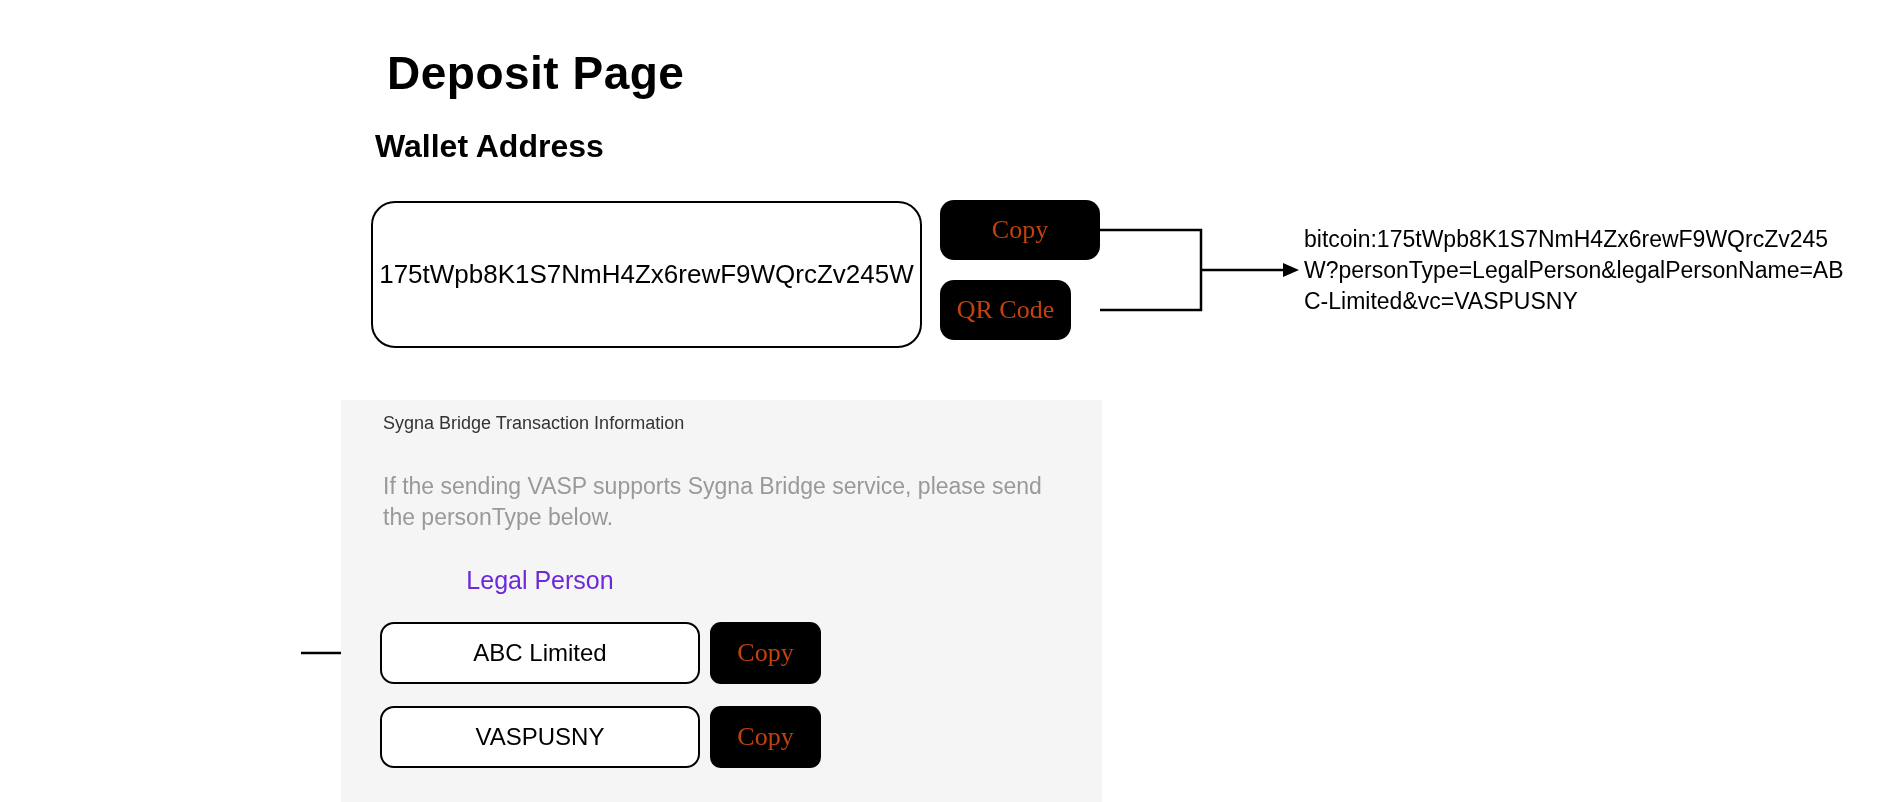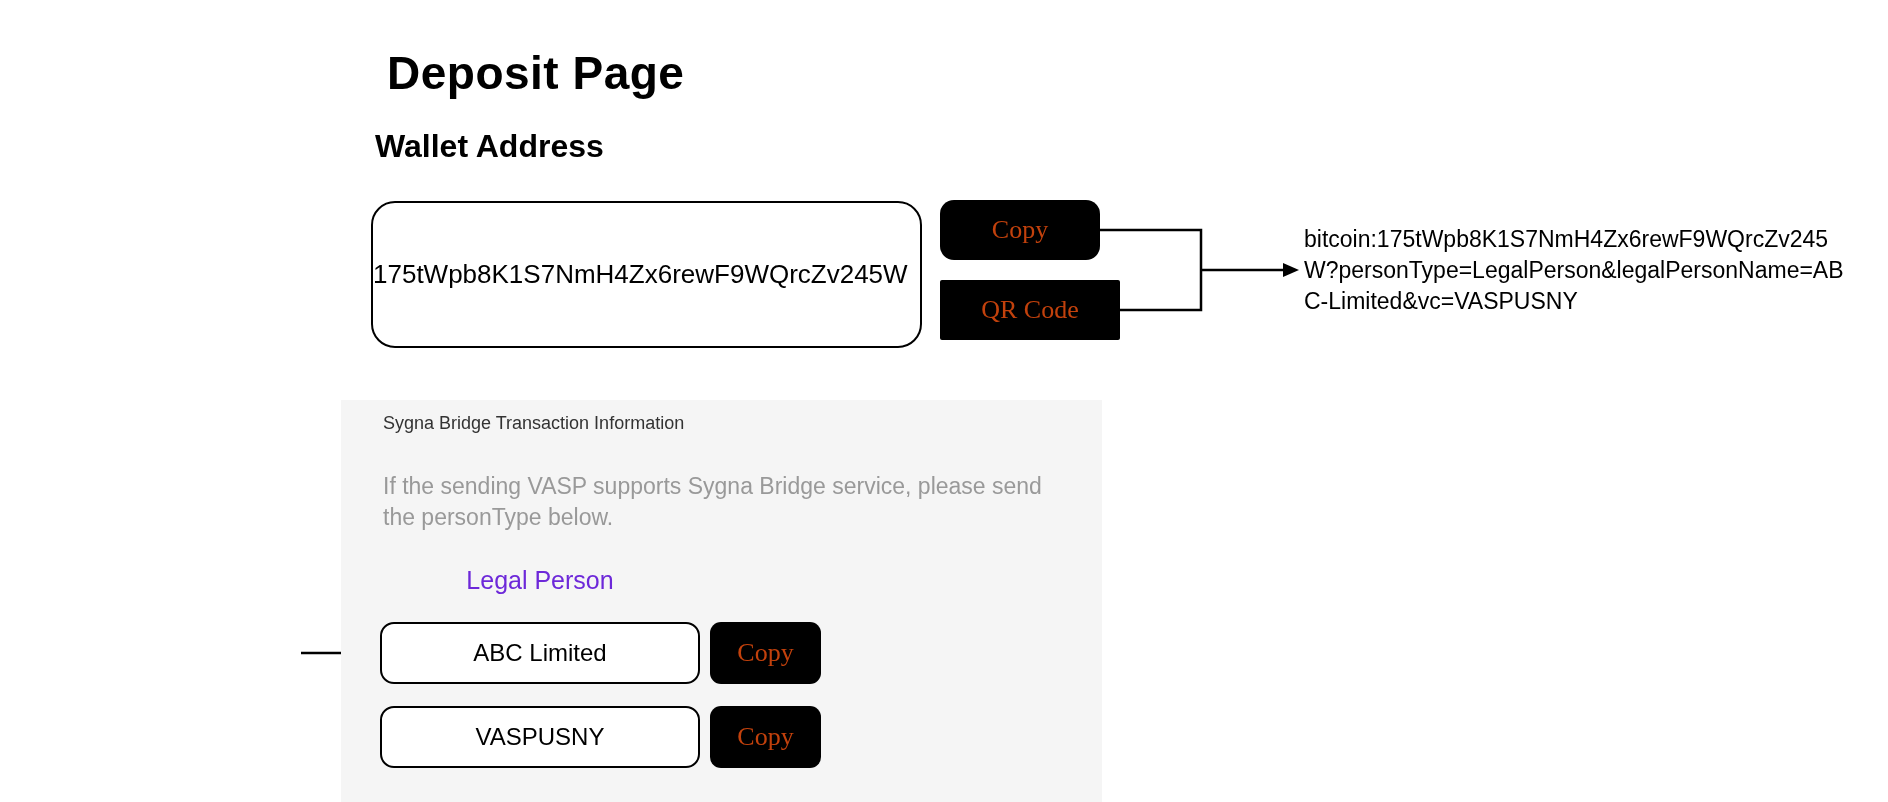--- a/index.html
+++ b/index.html
@@ -4,28 +4,28 @@
 <style>
   html,body{margin:0;padding:0;background:#ffffff;}
   body{font-family:"Liberation Sans", sans-serif; color:#000;}
   .stage{position:relative;width:1888px;height:802px;background:#fff;overflow:hidden;}
 
   .page-title{position:absolute;left:375px;top:34px;font-size:46px;font-weight:bold;letter-spacing:.5px;}
   .wallet-label{position:absolute;left:375px;top:128px;font-size:32px;font-weight:bold;}
 
   .wallet-box{position:absolute;left:371px;top:201px;width:551px;height:147px;
     border:2.5px solid #000;border-radius:24px;background:#fff;
-    display:flex;align-items:center;box-sizing:border-box;}
+    display:flex;align-items:center;justify-content:center;box-sizing:border-box;}
   .wallet-box span{font-size:26px;}
 
   .btn{position:absolute;background:#000;color:#c2410c;border:none;
     display:flex;align-items:center;justify-content:center;
     font-family:Liberation Serif, serif;font-size:26px;cursor:pointer;box-sizing:border-box;}
   .btn-copy-top{left:940px;top:200px;width:160px;height:60px;border-radius:14px;}
-  .btn-qr{left:940px;top:280px;width:180px;height:60px;border-radius:2px;}
+  .btn-qr{left:940px;top:280px;width:131px;height:60px;border-radius:14px;}
 
   .uri-text{position:absolute;left:1304px;top:224px;width:545px;
     font-size:23px;line-height:31px;word-break:break-all;}
 
   .panel{position:absolute;left:341px;top:400px;width:761px;height:402px;background:#f5f5f5;}
   .panel-title{position:absolute;left:383px;top:413px;font-size:18px;color:#333333;}
   .panel-desc{position:absolute;left:383px;top:471px;width:680px;font-size:23px;line-height:31px;color:#999999;}
   .legal-heading{position:absolute;left:380px;top:566px;width:320px;text-align:center;font-size:25px;color:#6d28d9;}
 
   .field-box{position:absolute;width:320px;height:62px;background:#fff;

